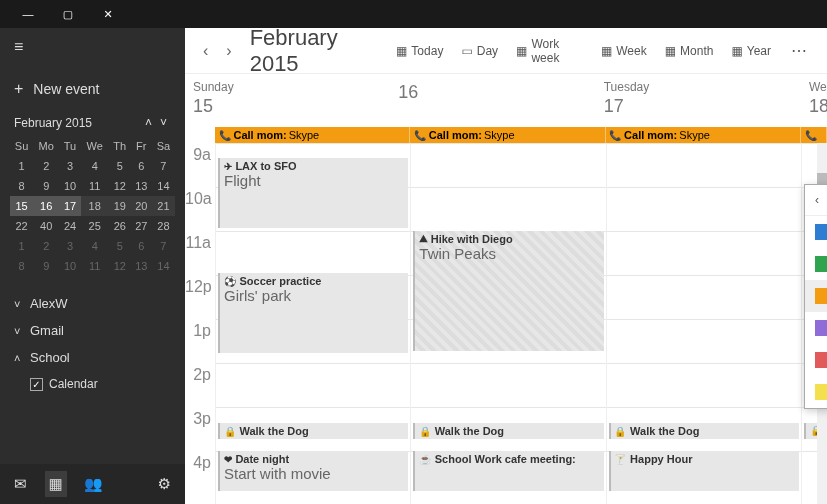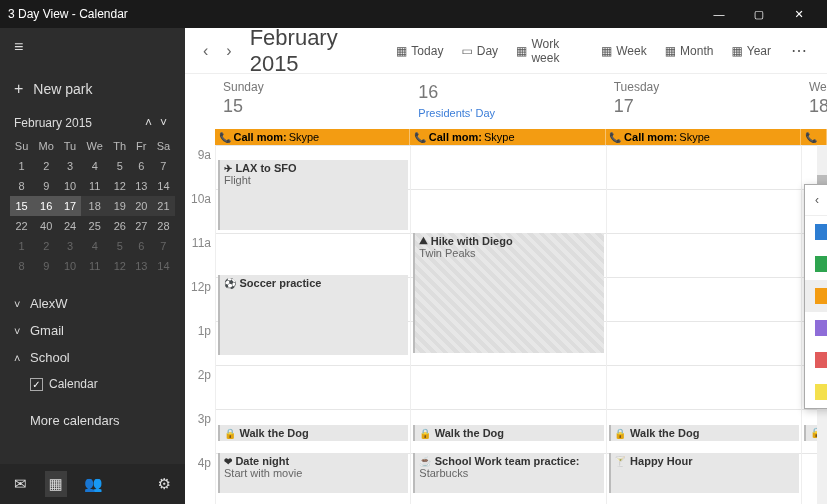--- a/index.html
+++ b/index.html
@@ -34,68 +34,67 @@
 .bottom-bar .btn { cursor: pointer; font-size: 15px; padding: 4px; }
 .bottom-bar .btn.active { background: #3d3d3d; }
 .content { flex: 1; display: flex; flex-direction: column; position: relative; background: #fff; }
 .toolbar { height: 46px; display: flex; align-items: center; padding: 0 12px; gap: 6px; border-bottom: 1px solid #eee; }
 .toolbar .navArrow { font-size: 16px; color: #666; cursor: pointer; padding: 4px 6px; }
 .toolbar .month { font-size: 22px; font-weight: 300; color: #444; margin-left: 6px; }
 .toolbar .spacer { flex: 1; }
 .toolbar .view-btn { display: flex; align-items: center; gap: 4px; font-size: 12px; color: #555; padding: 4px 6px; cursor: pointer; }
 .toolbar .view-btn .ico { font-size: 12px; }
 .toolbar .more { font-size: 16px; color: #555; padding: 4px 8px; cursor: pointer; }
-.day-headers { display: flex; padding-left: 30px; }
+.day-headers { display: flex; }
 .day-col-head { flex: 1; padding: 6px 8px 10px; }
 .day-col-head.clip { flex: 0 0 26px; overflow: hidden; }
 .day-name { font-size: 12px; color: #777; }
 .day-num { font-size: 18px; color: #777; margin-top: 2px; }
 .day-sub { font-size: 11px; color: #3b7dd8; margin-top: 4px; }
 .grid-wrap { flex: 1; overflow: hidden; position: relative; }
 .grid { display: flex; height: 100%; }
-.time-col { width: 30px; font-size: 12px; color: #888; }
+.time-col { width: 30px; font-size: 16px; color: #888; }
 .time-col .slot { height: 44px; text-align: right; padding-right: 4px; padding-top: 2px; border-top: 1px solid transparent; }
 .day-col { flex: 1; border-left: 1px solid #eee; position: relative; }
 .day-col.clip { flex: 0 0 26px; overflow: hidden; }
 .day-col .hour { height: 44px; border-top: 1px solid #e6e6e6; }
 .allday-row { display: flex; padding-left: 30px; }
 .allday-cell { flex: 1; height: 16px; background: #f39c12; color: #000; font-size: 11px; padding: 1px 4px; display: flex; align-items: center; gap: 2px; border-right: 1px solid rgba(255,255,255,0.4); overflow: hidden; white-space: nowrap; }
 .allday-cell.clip { flex: 0 0 26px; }
 .allday-cell .ph { font-size: 10px; }
 .event { position: absolute; left: 2px; right: 2px; background: #e7e7e7; font-size: 11px; padding: 2px 4px; overflow: hidden; border-left: 2px solid #bbb; }
 .event.shaded { background: repeating-linear-gradient(45deg,#e7e7e7,#e7e7e7 4px,#ddd 4px,#ddd 8px); }
 .event .title { font-weight: 600; color: #333; display: flex; align-items: center; gap: 3px; }
-.event .loc { color: #666; font-size: 11px; }
+.event .loc { color: #666; font-size: 15px; }
 .event .ico { font-size: 10px; }
 .popup { position: absolute; top: 156px; left: 619px; width: 160px; background: #fff; border: 1px solid #aaa; box-shadow: 0 2px 8px rgba(0,0,0,0.2); font-size: 12px; z-index: 50; }
 .popup .head { display: flex; align-items: center; padding: 8px 10px; border-bottom: 1px solid #eee; }
 .popup .back { cursor: pointer; padding-right: 10px; color: #555; }
 .popup .item { display: flex; align-items: center; gap: 10px; padding: 8px 10px; cursor: pointer; }
 .popup .item:hover, .popup .item.hover { background: #eee; }
 .popup .swatch { width: 16px; height: 16px; }
 .scroll-track { position: absolute; right: 0; top: 0; bottom: 0; width: 10px; background: #f0f0f0; }
 .scroll-thumb { position: absolute; right: 0; width: 10px; background: #bbb; }
 </style>
 </head>
 <body>
 
 <div class="titlebar">
-  <span class="title">3 Day View - Calendar</span>
   <span class="winbtn">—</span>
   <span class="winbtn">▢</span>
   <span class="winbtn">✕</span>
 </div>
 
 <div class="main">
 
   <div class="sidebar">
     <div class="hamburger">≡</div>
     <div class="new-event">
       <span class="plus">+</span>
-      <span>New park</span>
+      <span>New event</span>
     </div>
     <div class="mini-header">
       <span class="label">February 2015</span>
       <span class="nav">˄</span>
       <span class="nav">˅</span>
     </div>
     <div class="mini-cal">
       <table id="mini-table">
           <tbody>
             <tr>
@@ -175,23 +174,20 @@
         </div>
         <div class="acct">
           <span class="chev">˄</span>
           <span>School</span>
         </div>
         <div class="sub-cal">
           <span class="check">✓</span>
           <span>Calendar</span>
         </div>
       </div>
-    <div class="more-cal">
-      <span>More calendars</span>
-    </div>
     <div class="bottom-bar">
       <span class="btn">✉</span>
       <span class="btn active">▦</span>
       <span class="btn">👥</span>
       <span class="spacer"></span>
       <span class="btn">⚙</span>
     </div>
   </div>
 
   <div class="content">
@@ -227,21 +223,20 @@
       <span class="more">⋯</span>
     </div>
 
     <div class="day-headers" id="day-headers">
         <div class="day-col-head">
           <div class="day-name">Sunday</div>
           <div class="day-num">15</div>
         </div>
         <div class="day-col-head">
           <div class="day-num">16</div>
-          <div class="day-sub">Presidents' Day</div>
         </div>
         <div class="day-col-head">
           <div class="day-name">Tuesday</div>
           <div class="day-num">17</div>
         </div>
         <div class="day-col-head clip">
           <div class="day-name">We</div>
           <div class="day-num">18</div>
         </div>
       </div>
@@ -293,20 +288,21 @@
                 <span class="ico">✈</span>
                 <span>LAX to SFO</span>
               </div>
               <div class="loc">Flight</div>
             </div>
             <div class="event " style="top:130px;height:80px">
               <div class="title">
                 <span class="ico">⚽</span>
                 <span>Soccer practice</span>
               </div>
+              <div class="loc">Girls' park</div>
             </div>
             <div class="event " style="top:280px;height:16px">
               <div class="title">
                 <span class="ico">🔒</span>
                 <span>Walk the Dog</span>
               </div>
             </div>
             <div class="event " style="top:308px;height:40px">
               <div class="title">
                 <span class="ico">❤</span>
@@ -333,23 +329,22 @@
             </div>
             <div class="event " style="top:280px;height:16px">
               <div class="title">
                 <span class="ico">🔒</span>
                 <span>Walk the Dog</span>
               </div>
             </div>
             <div class="event " style="top:308px;height:40px">
               <div class="title">
                 <span class="ico">☕</span>
-                <span>School Work team practice:</span>
-              </div>
-              <div class="loc">Starbucks</div>
+                <span>School Work cafe meeting:</span>
+              </div>
             </div>
           </div>
           <div class="day-col">
             <div class="hour"></div>
             <div class="hour"></div>
             <div class="hour"></div>
             <div class="hour"></div>
             <div class="hour"></div>
             <div class="hour"></div>
             <div class="hour"></div>

